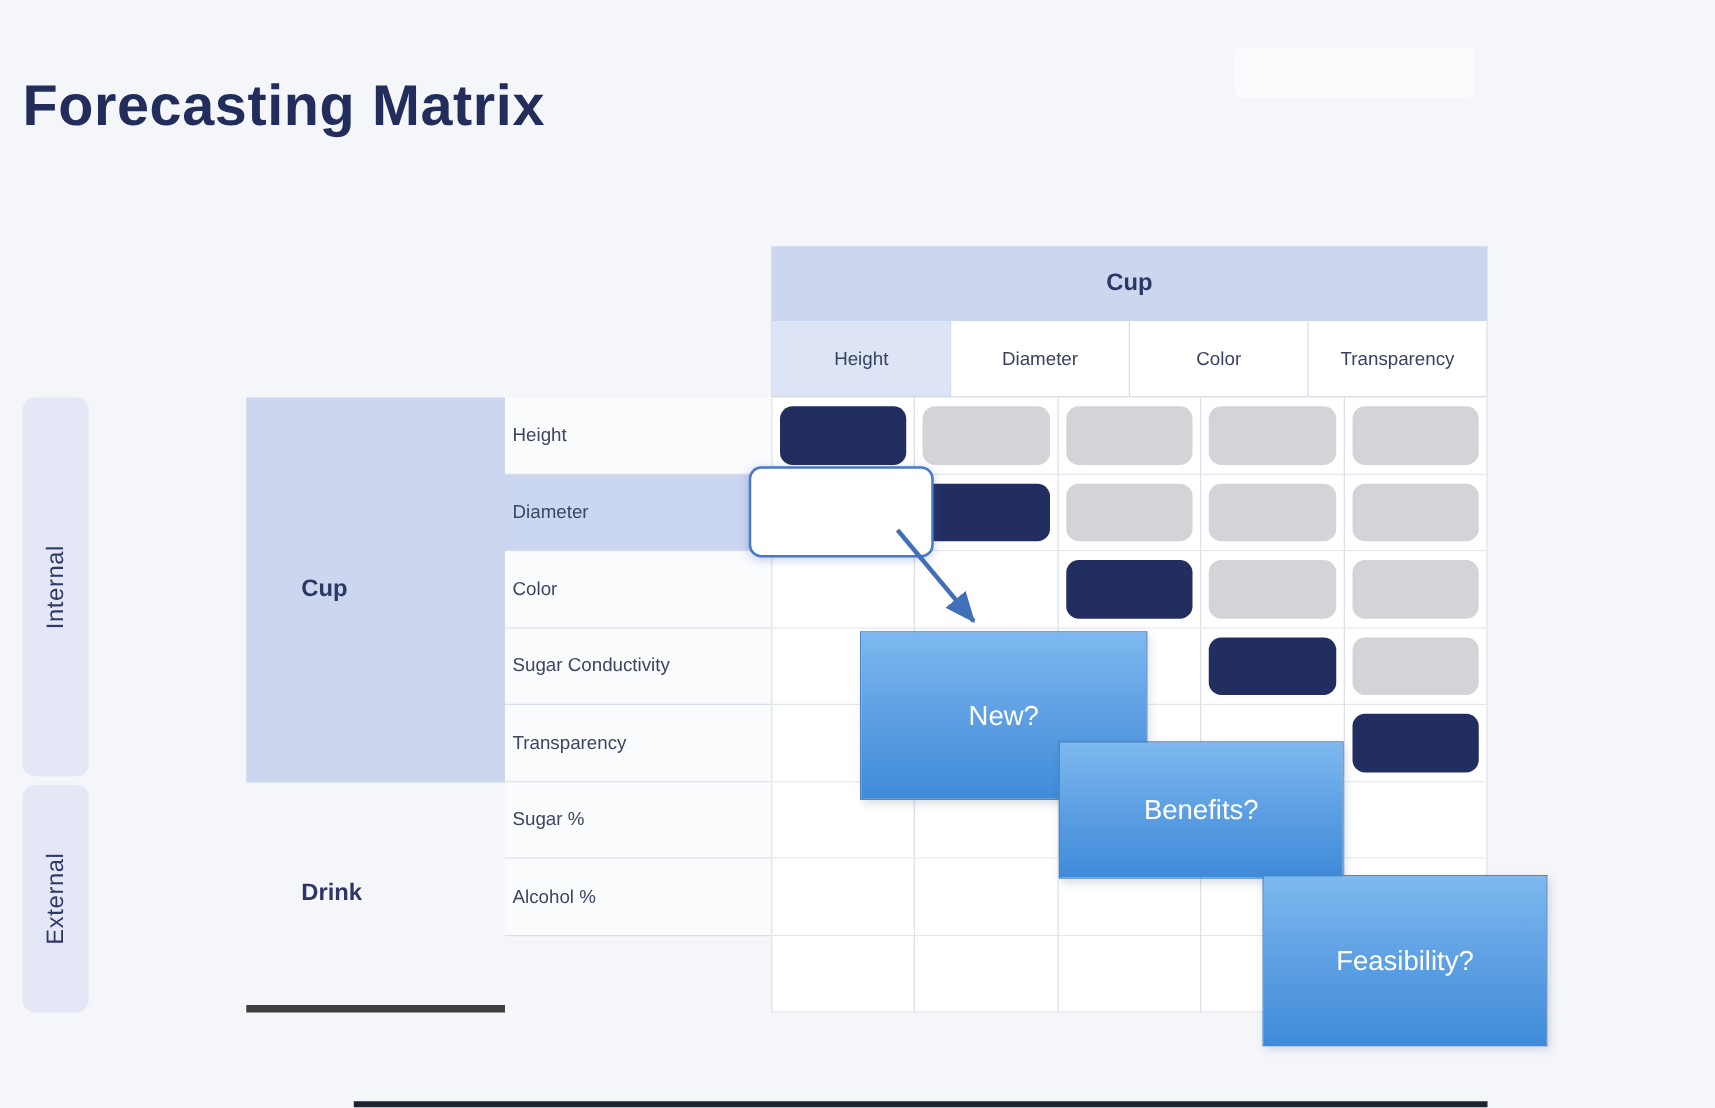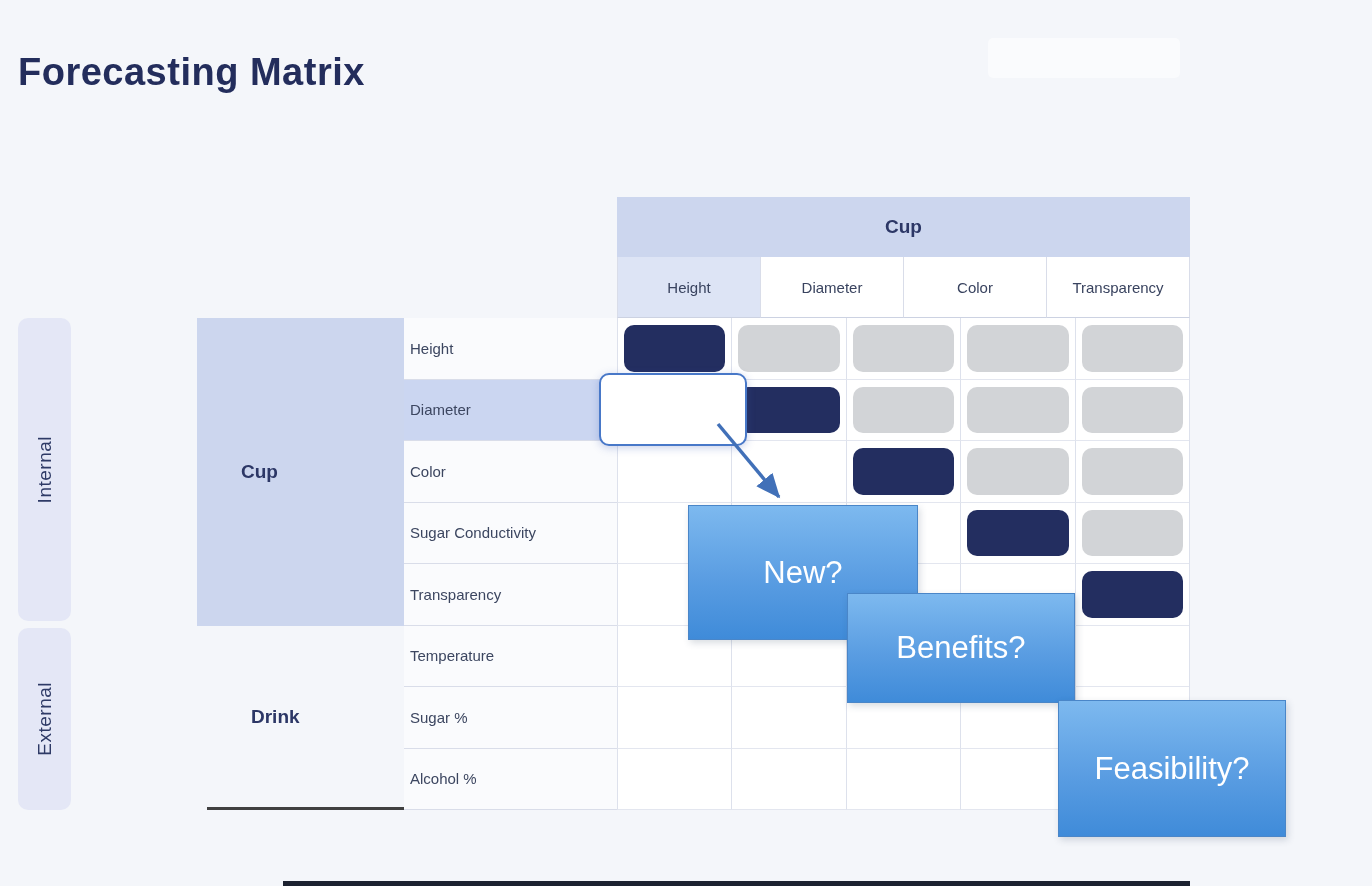--- a/index.html
+++ b/index.html
@@ -3,21 +3,21 @@
 <meta charset="utf-8">
 <style>
   html,body{margin:0;padding:0;}
   body{
     width:1372px;height:886px;position:relative;overflow:hidden;
     background:#f4f6fa;
     font-family:"Liberation Sans",sans-serif;
   }
   .page-title{
     position:absolute;left:18px;top:26px;
-    font-size:38px;font-weight:bold;color:#232d5c;letter-spacing:.5px;
+    font-size:46px;font-weight:bold;color:#232d5c;letter-spacing:.5px;
   }
   .ghost{
     position:absolute;left:988px;top:38px;width:192px;height:40px;
     background:#ffffff;opacity:.55;border-radius:5px;
   }
   
   .side-tab{
     position:absolute;left:18px;width:53px;background:#e4e7f6;border-radius:10px;
     display:flex;align-items:center;justify-content:center;
   }
@@ -47,24 +47,24 @@
   .col-h:last-child{border-right:1px solid #d9dde9;}
   .col-h.hl{background:#dde4f5;}
 
   .group-cup{
     position:absolute;left:0;top:121px;width:207px;height:308px;
     background:#ccd6ee;display:flex;align-items:center;
     padding-left:44px;box-sizing:border-box;
     font-size:19px;font-weight:bold;color:#2c3766;
   }
   .group-drink{
-    position:absolute;left:10px;top:429px;width:207px;height:184px;
+    position:absolute;left:0;top:429px;width:207px;height:184px;
     display:flex;align-items:center;padding-left:44px;box-sizing:border-box;
     font-size:19px;font-weight:bold;color:#2c3766;
-    border-bottom:3px solid #404040;
+    border-bottom:6px solid #404040;
   }
   .row-labels{position:absolute;left:207px;top:121px;width:213px;}
   .row-label{
     height:61.5px;box-sizing:border-box;border-bottom:1px solid #d9dde9;
     display:flex;align-items:center;padding-left:6px;
     font-size:15px;color:#3c4660;background:#fafbfd;
   }
   .row-label.hl{background:#cbd6f1;}
 
   .grid{
@@ -82,28 +82,28 @@
   .selected-pill{
     position:absolute;left:402px;top:176px;width:148px;height:73px;
     background:#ffffff;border:2px solid #4878c8;border-radius:10px;
     box-shadow:0 2px 8px rgba(60,90,180,.28);z-index:5;box-sizing:border-box;
   }
 
   .arrow-layer{position:absolute;left:0;top:0;width:1372px;height:886px;pointer-events:none;z-index:6;}
 
   .callout{
     position:absolute;display:flex;align-items:center;justify-content:center;
-    color:#ffffff;font-size:31px;
+    color:#ffffff;font-size:22px;
     background:linear-gradient(180deg,#7db9ef 0%,#5a9de2 55%,#3f8bd9 100%);
     border:1px solid #4a86c8;box-shadow:2px 3px 7px rgba(40,60,90,.18);
     box-sizing:border-box;
   }
   .callout.c0{left:688px;top:505px;width:230px;height:135px;z-index:7;}
   .callout.c1{left:847px;top:593px;width:228px;height:110px;z-index:8;}
-  .callout.c2{left:1010px;top:700px;width:228px;height:137px;z-index:9;margin-left:48px;}
+  .callout.c2{left:1010px;top:700px;width:228px;height:137px;z-index:9;}
 
   .bottom-bar{
     position:absolute;left:283px;top:881px;width:907px;height:5px;background:#1c2230;
   }
 </style>
 </head>
 <body>
 
 <h1 class="page-title">Forecasting Matrix</h1>
 
@@ -125,21 +125,20 @@
       <div class="col-h">Transparency</div>
     </div>
   <div class="group-cup">Cup</div>
   <div class="group-drink">Drink</div>
   <div class="row-labels" id="row-labels">
       <div class="row-label">Height</div>
       <div class="row-label hl">Diameter</div>
       <div class="row-label">Color</div>
       <div class="row-label">Sugar Conductivity</div>
       <div class="row-label">Transparency</div>
-      <div class="row-label">Temperature</div>
       <div class="row-label">Sugar %</div>
       <div class="row-label">Alcohol %</div>
     </div>
   <div class="grid" id="grid">
       <div class="cell">
         <div class="pill dark"></div>
       </div>
       <div class="cell">
         <div class="pill gray"></div>
       </div>

